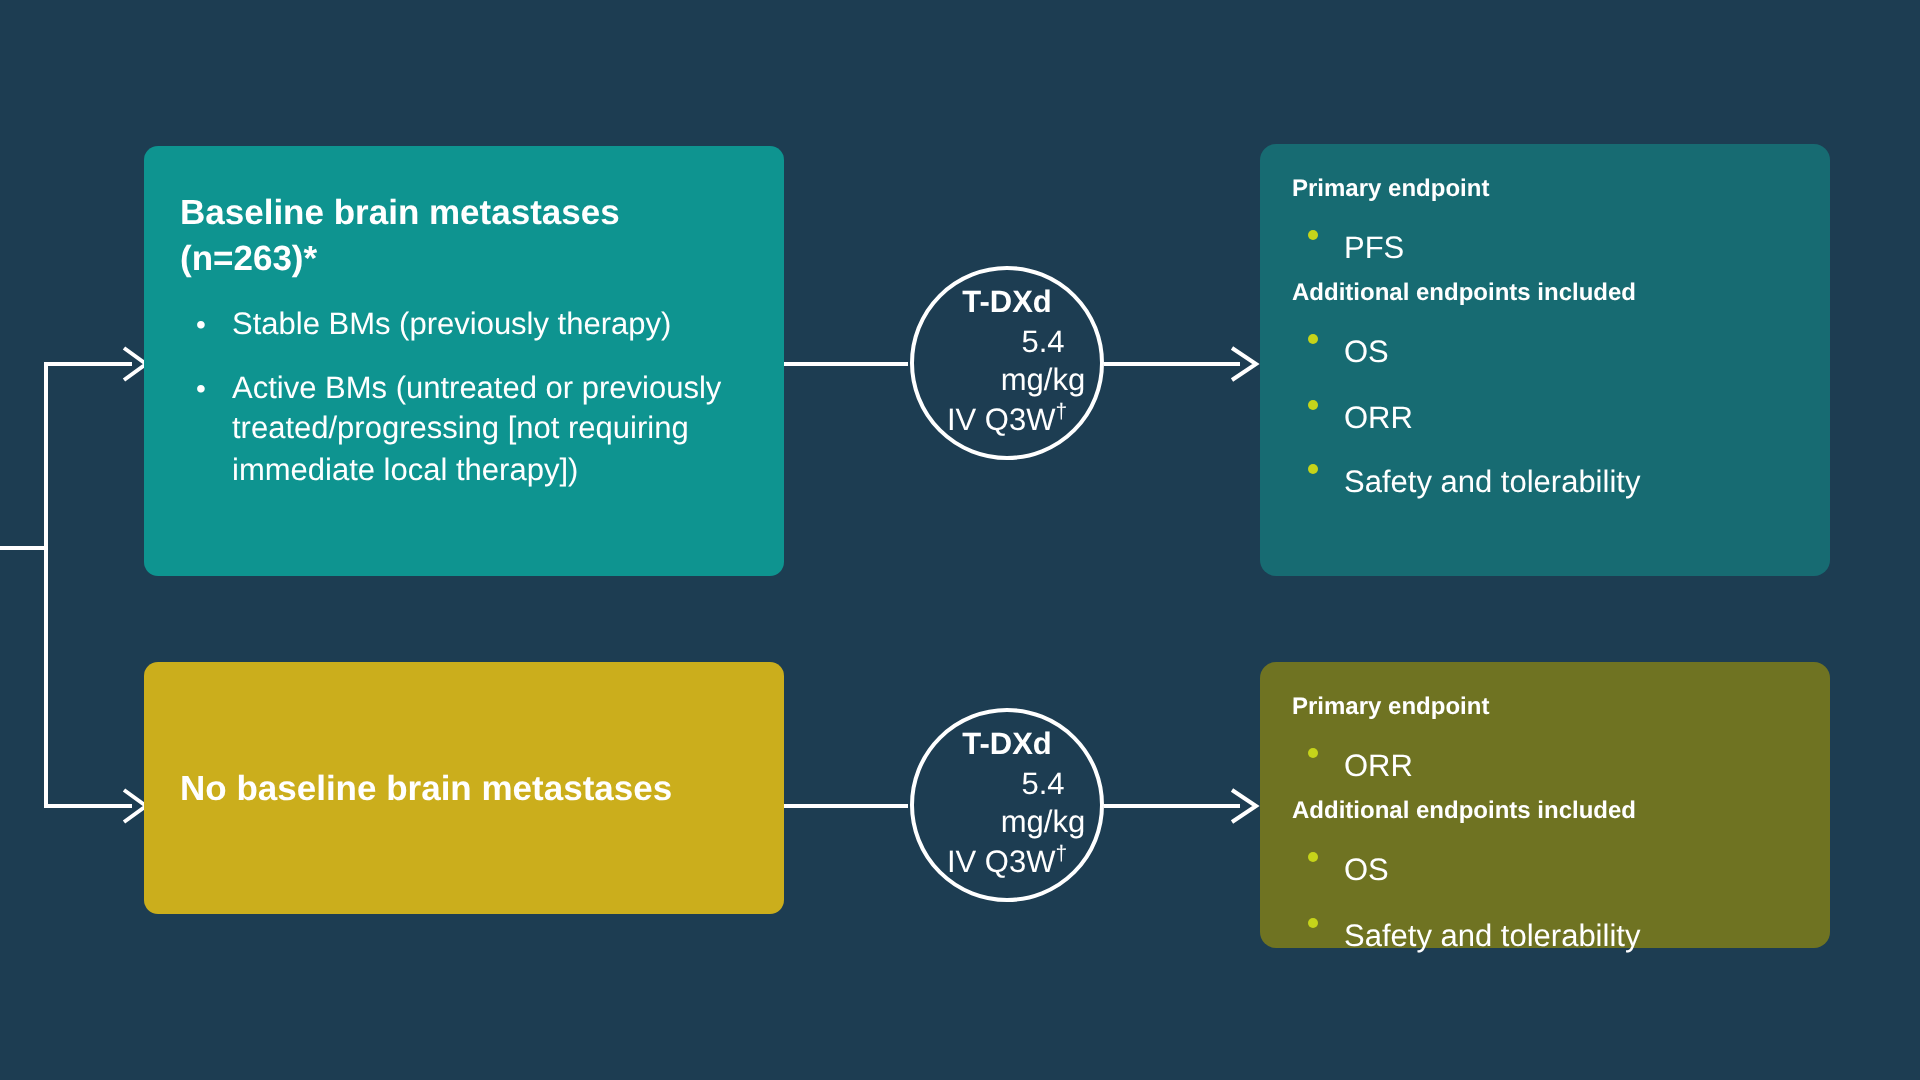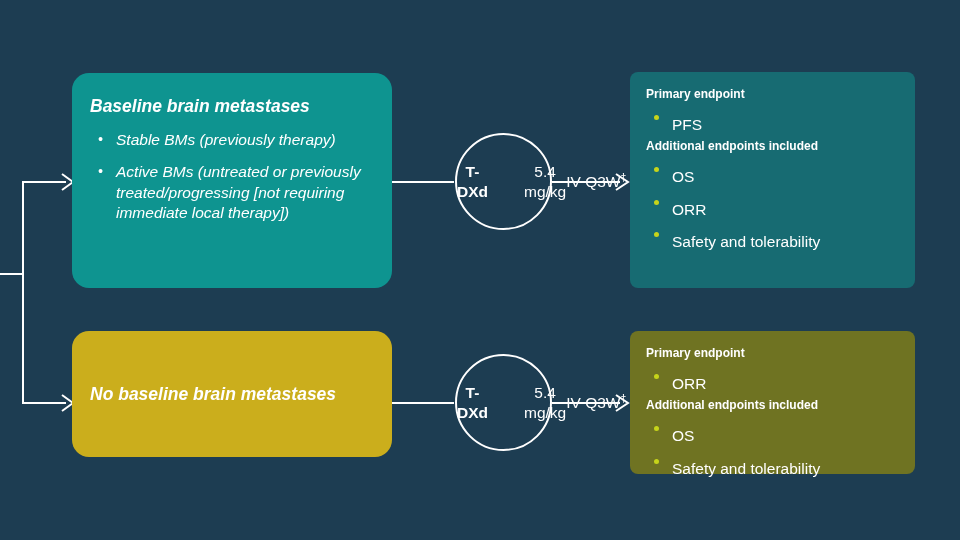--- a/index.html
+++ b/index.html
@@ -30,23 +30,22 @@
   
   .arrow-svg { position: absolute; overflow: visible; }
 
   
   .box {
     position: absolute;
     box-sizing: border-box;
     color: #ffffff;
   }
   .box-left {
-    border-radius: 17px;
+    border-radius: 7px;
     padding: 22px 18px 18px 18px;
-    font-style: italic;
   }
   .box-right {
     border-radius: 8px;
     padding: 14px 16px 14px 16px;
   }
   .box-title-lg {
     font-weight: bold;
     font-size: 17.5px;
     line-height: 1.3;
   }
@@ -93,23 +92,23 @@
 
   
   .circle {
     position: absolute;
     box-sizing: border-box;
     border: 2px solid #ffffff;
     border-radius: 50%;
     background: transparent;
     color: #ffffff;
     display: flex;
-    flex-direction: row;
+    flex-direction: column;
     align-items: center;
-    justify-content: flex-start;
+    justify-content: center;
     text-align: center;
   }
   .circle .c1 { font-weight: bold; font-size: 15.5px; line-height: 1.25; }
   .circle .c2 { font-size: 15.5px; line-height: 1.25; margin-left: 36px; }
   .circle .c3 { font-size: 15.5px; line-height: 1.25; }
   .circle sup { font-size: 10.5px; vertical-align: super; }
 
   .nowrap { white-space: nowrap; }
 </style>
 </head>
@@ -125,20 +124,21 @@
   <svg class="arrow-svg" style="left:60px; top:172px;" width="16" height="20" viewBox="0 0 16 20">
     <polyline points="2,2 13,10 2,18" fill="none" stroke="#ffffff" stroke-width="2"></polyline>
   </svg>
   <svg class="arrow-svg" style="left:60px; top:393px;" width="16" height="20" viewBox="0 0 16 20">
     <polyline points="2,2 13,10 2,18" fill="none" stroke="#ffffff" stroke-width="2"></polyline>
   </svg>
 
   <div class="box box-left" style="left:72px; top:73px; width:320px; height:215px; background:#0e9490;">
     <div class="box-title-lg">
       <div>Baseline brain metastases</div>
+      <div>(n=263)*</div>
     </div>
     <ul class="bullets b-white">
       <li>
         <span class="bt">•</span>
         <span>Stable BMs (previously therapy)</span>
       </li>
       <li>
         <span class="bt">•</span>
         <span>Active BMs (untreated or previously treated/progressing [not requiring immediate local therapy])</span>
       </li>

